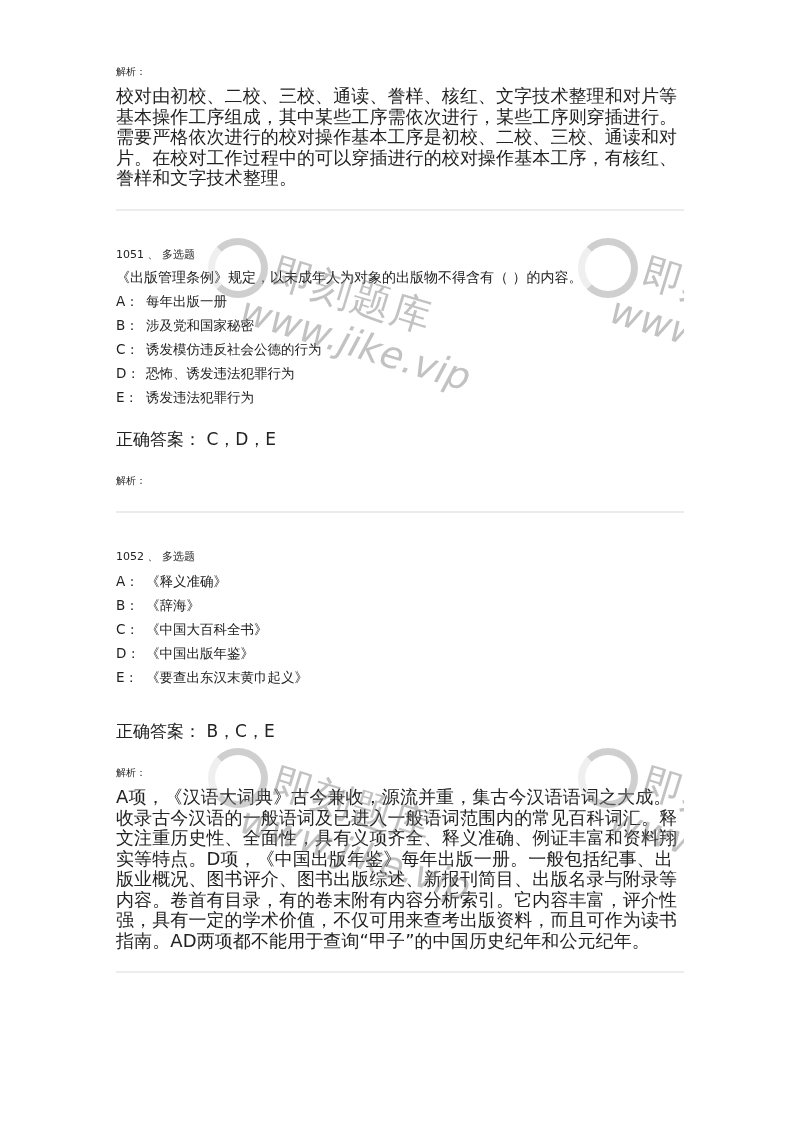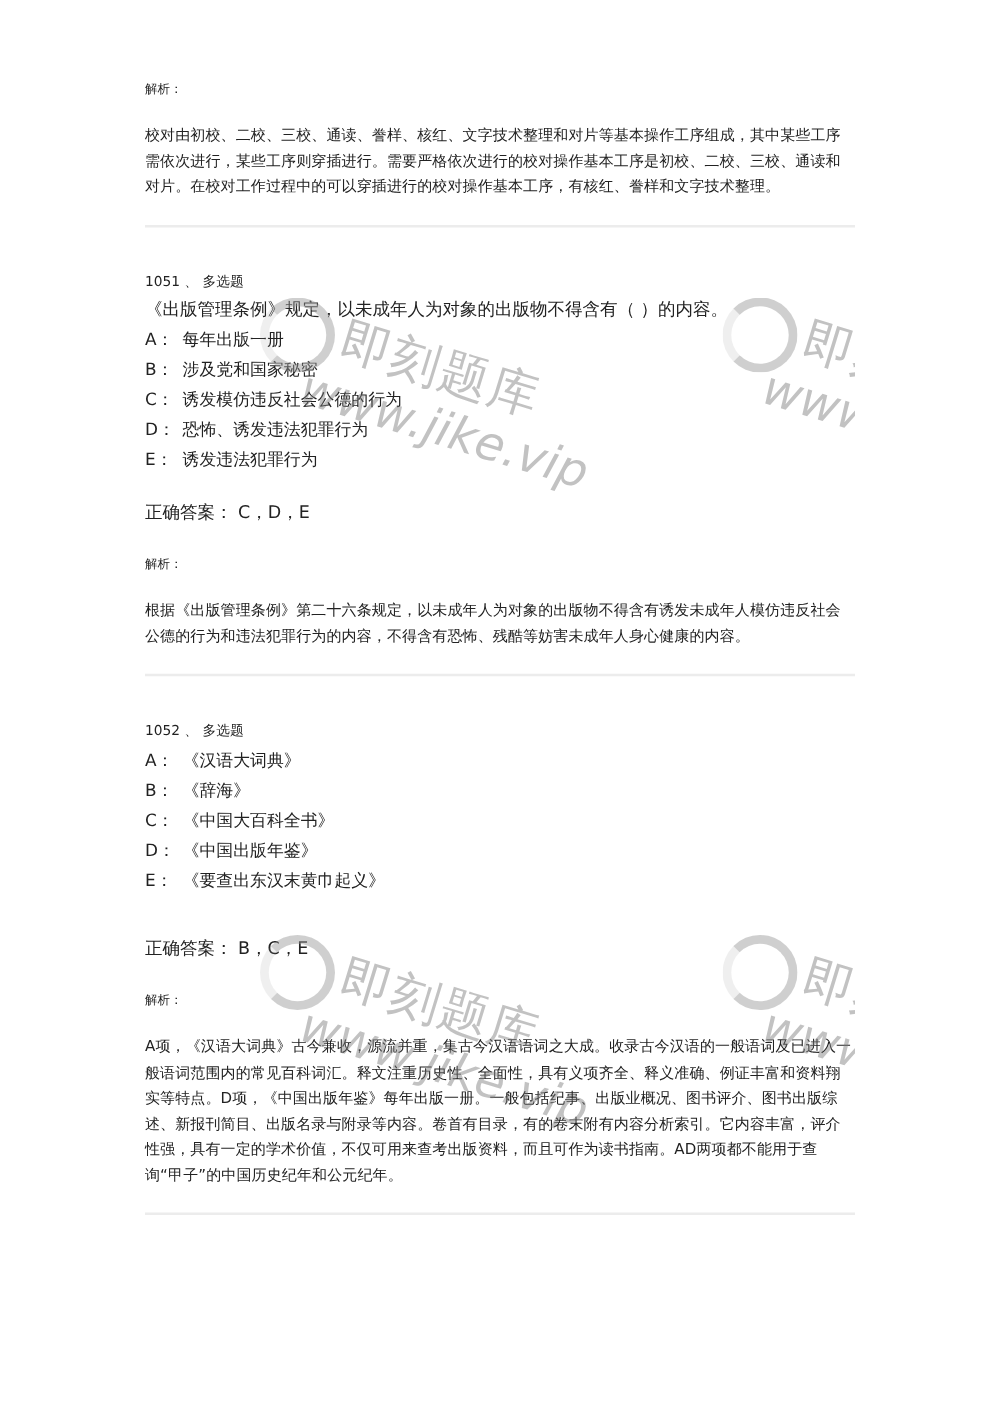--- a/index.html
+++ b/index.html
@@ -1,26 +1,26 @@
 <!DOCTYPE html>
 <html><head>
 <meta charset="utf-8">
 <style>
   html, body { margin: 0; padding: 0; background: #ffffff; }
   body { width: 800px; height: 1132px; position: relative; overflow: hidden;
          font-family: "DejaVu Sans", "Liberation Sans", sans-serif; color: #222; }
   .page { position: absolute; left: 116px; top: 62px; width: 568px; }
   .label { font-size: 10px; line-height: 20px; margin: 0; }
-  .para { font-size: 12px; line-height: 20.5px; margin: 16px 0 0 0; letter-spacing: 0.1px; }
+  .para { font-size: 18px; line-height: 20.5px; margin: 4px 0 0 0; letter-spacing: 0.1px; }
   .sep { height: 2px; background: #ececec; border: none; margin: 0; }
   .qhead { font-size: 11px; line-height: 20px; }
   .qtext { font-size: 14px; line-height: 20.5px; margin-top: 2px; }
   .opt { font-size: 13.5px; line-height: 20px; margin-top: 4px; display: flex; }
   .opt .k { width: 30px; flex: none; }
-  .answer { font-size: 14px; line-height: 20px; }
+  .answer { font-size: 17px; line-height: 20px; }
   .wm { position: absolute; pointer-events: none; color: rgba(120,120,120,0.45);
         transform: rotate(17deg); transform-origin: left top; white-space: nowrap; }
   .wm .cn { font-size: 40px; font-family: "DejaVu Sans", sans-serif; letter-spacing: 1px; }
   .wm .url { font-size: 38px; font-style: italic; font-family: "DejaVu Sans", sans-serif; display:block; margin-left:-20px; margin-top:-4px;}
   .panda { position: absolute; width: 60px; height: 60px; border-radius: 50%;
            border: 7px solid rgba(150,150,150,0.45); border-left-color: rgba(150,150,150,0.15); box-sizing: border-box; }
   .clip { position: absolute; left: 0; top: 0; width: 684px; height: 1132px; overflow: hidden; pointer-events: none; }
 </style>
 </head>
 <body>
@@ -51,30 +51,29 @@
     <div class="opt">
         <span class="k">D：</span>
         <span>恐怖、诱发违法犯罪行为</span>
       </div>
     <div class="opt">
         <span class="k">E：</span>
         <span>诱发违法犯罪行为</span>
       </div>
     <div class="answer" style="margin-top:22px">正确答案：  C，D，E</div>
     <p class="label" style="margin-top:22px">解析：</p>
-    <p class="para">根据《出版管理条例》第二十六条规定，以未成年人为对象的出版物不得含有诱发未成年人模仿违反社会公德的行为和违法犯罪行为的内容，不得含有恐怖、残酷等妨害未成年人身心健康的内容。</p>
   </div>
   <div style="height:20px"></div>
   <hr class="sep">
 
   <div style="margin-top:34px">
     <div class="qhead">1052 、 多选题</div>
     <div class="opt">
         <span class="k">A：</span>
-        <span>《汉语大词典》</span>
+        <span>《释义准确》</span>
       </div>
     <div class="opt">
         <span class="k">B：</span>
         <span>《辞海》</span>
       </div>
     <div class="opt">
         <span class="k">C：</span>
         <span>《中国大百科全书》</span>
       </div>
     <div class="opt">

